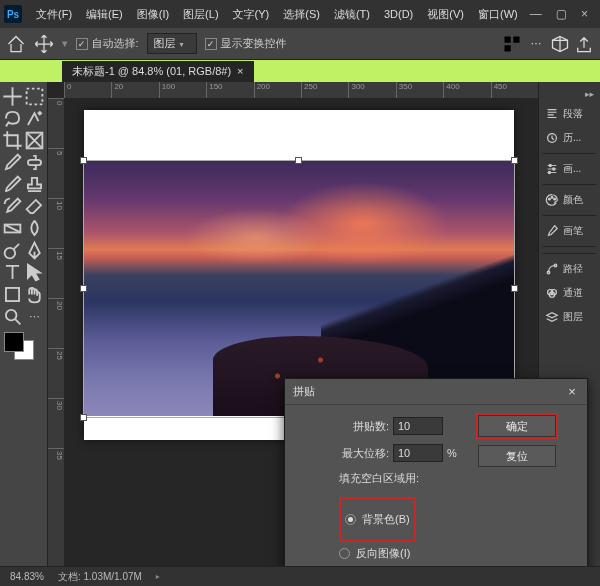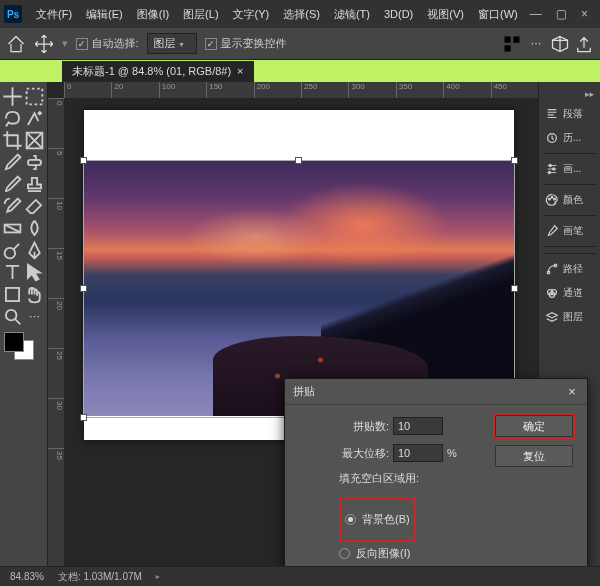--- a/index.html
+++ b/index.html
@@ -225,21 +225,21 @@
     background:#535353;
     border-bottom:1px solid #404040;
   }
   .dlg-close{ width:14px;height:14px; color:#ddd; font-size:13px; display:flex;align-items:center;justify-content:center; }
   .dlg-body{ padding:12px 14px; position:relative }
   .dlg-row{ display:flex; align-items:center; gap:4px; margin-bottom:9px; }
   .dlg-label{ width:90px; text-align:right }
   .dlg-input{ width:50px; height:18px; background:#3a3a3a; border:1px solid #222; color:#ddd; padding:0 4px; font-size:11px;}
   .dlg-btn{
     position:absolute;
-    right:14px;
+    right:31px;
     width:78px; height:22px;
     background:#5a5a5a; border:1px solid #333;
     color:#eee;
     display:flex;align-items:center;justify-content:center;
   }
   .btn-ok{ top:10px }
   .btn-reset{ top:40px }
   .highlight-red{ outline:2px solid #c62828; outline-offset:0 }
   .radio-group{ margin-left:40px; margin-top:2px }
   .radio-row{ display:flex; align-items:center; gap:6px; padding:2px 0 }

